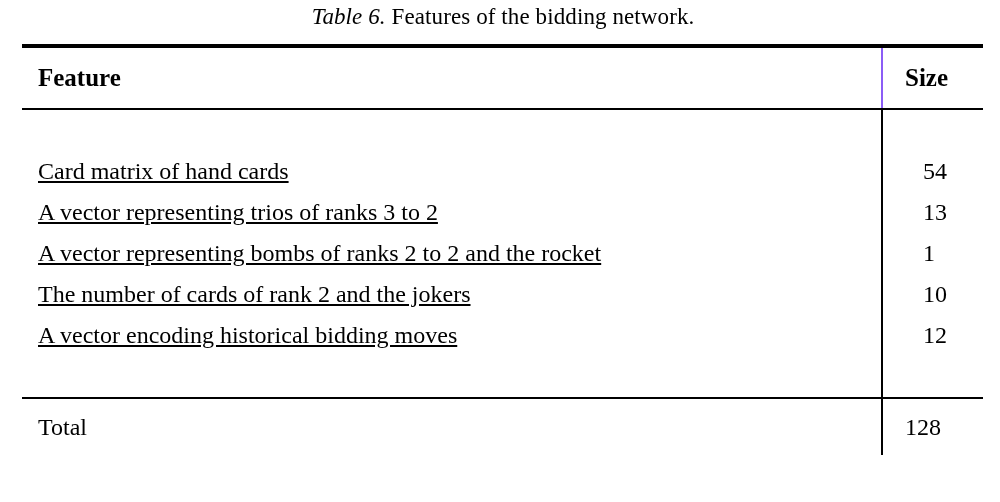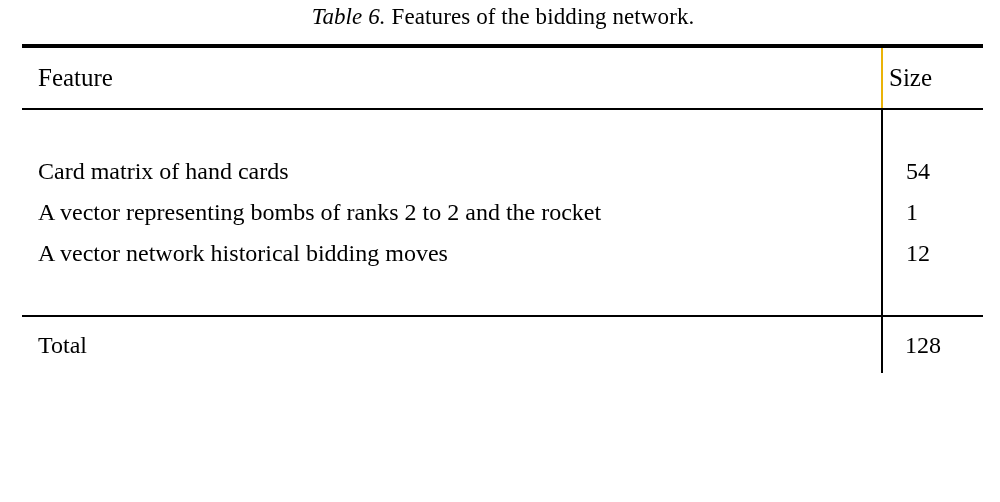--- a/index.html
+++ b/index.html
@@ -66,41 +66,41 @@
     margin: 0;
     vertical-align: baseline;
   }
 
   .col-feature { width: 860px; }
   .col-size    { width: 101px; }
 
   
   .head-row th {
     font-size: 25px;
-    font-weight: normal;
+    font-weight: bold;
     height: 60px;
     line-height: 60px;
     text-align: left;
   }
   .head-row th.feature-head { padding-left: 16px; }
   .head-row th.size-head {
-    padding-left: 6px;
-    border-left: 2px solid #eab308;
+    padding-left: 22px;
+    border-left: 2px solid #8b5cf6;
   }
 
   
   .body-row td {
     font-size: 24px;
     height: 41px;
     line-height: 41px;
     white-space: nowrap;
   }
-  .body-row td.feature-cell { padding-left: 16px; }
+  .body-row td.feature-cell { padding-left: 16px; text-decoration: underline; }
   .body-row td.size-cell {
-    padding-left: 23px;
+    padding-left: 40px;
     border-left: 2px solid #000000;
   }
 
   
   .total-row td {
     font-size: 24px;
     height: 56px;
     line-height: 56px;
     white-space: nowrap;
   }
@@ -149,25 +149,33 @@
       <tbody>
         <tr class="body-row spacer-row">
           <td class="feature-cell spacer-top"></td>
           <td class="size-cell spacer-top"></td>
         </tr>
         <tr class="body-row">
           <td class="feature-cell">Card matrix of hand cards</td>
           <td class="size-cell">54</td>
         </tr>
         <tr class="body-row">
+          <td class="feature-cell">A vector representing trios of ranks 3 to 2</td>
+          <td class="size-cell">13</td>
+        </tr>
+        <tr class="body-row">
           <td class="feature-cell">A vector representing bombs of ranks 2 to 2 and the rocket</td>
           <td class="size-cell">1</td>
         </tr>
         <tr class="body-row">
-          <td class="feature-cell">A vector network historical bidding moves</td>
+          <td class="feature-cell">The number of cards of rank 2 and the jokers</td>
+          <td class="size-cell">10</td>
+        </tr>
+        <tr class="body-row">
+          <td class="feature-cell">A vector encoding historical bidding moves</td>
           <td class="size-cell">12</td>
         </tr>
         <tr class="body-row spacer-row">
           <td class="feature-cell spacer-bot"></td>
           <td class="size-cell spacer-bot"></td>
         </tr>
       </tbody>
     </table>
 
     <div class="rule rule-mid"></div>

